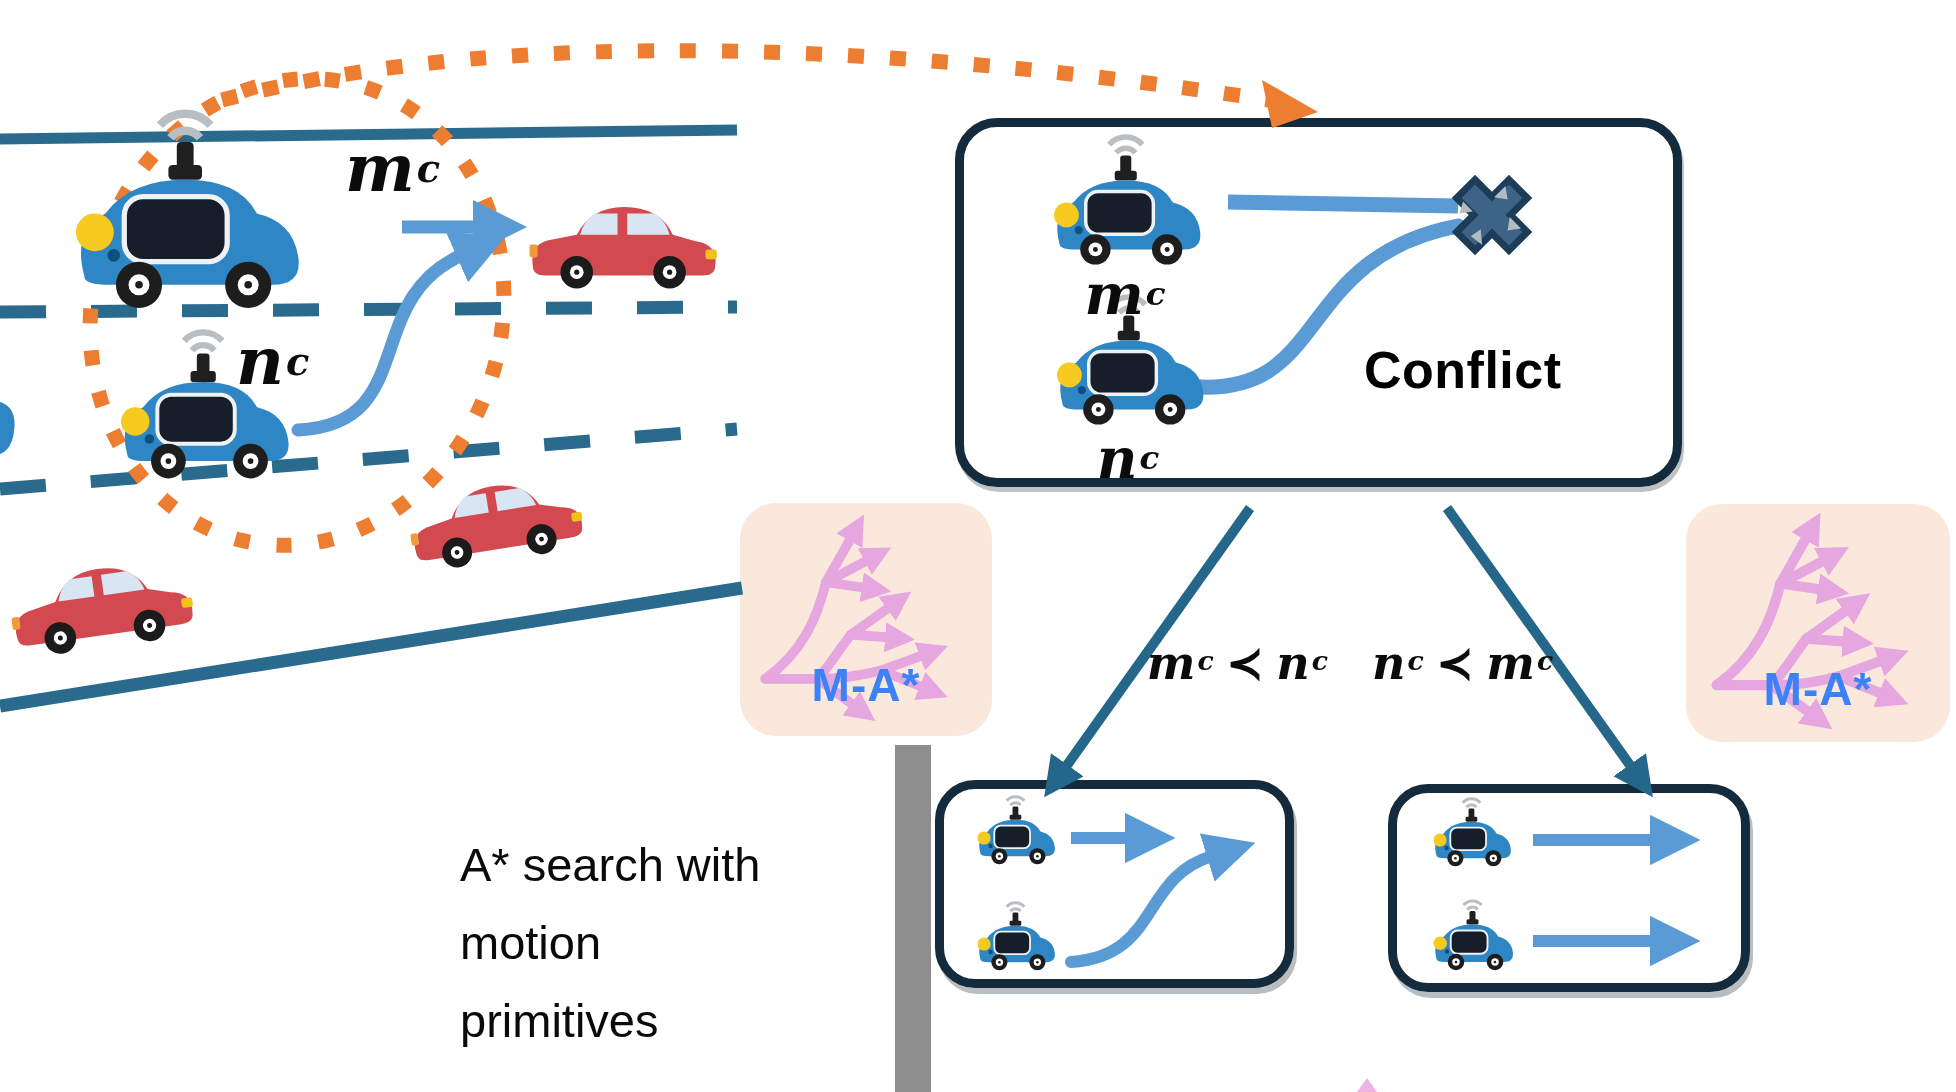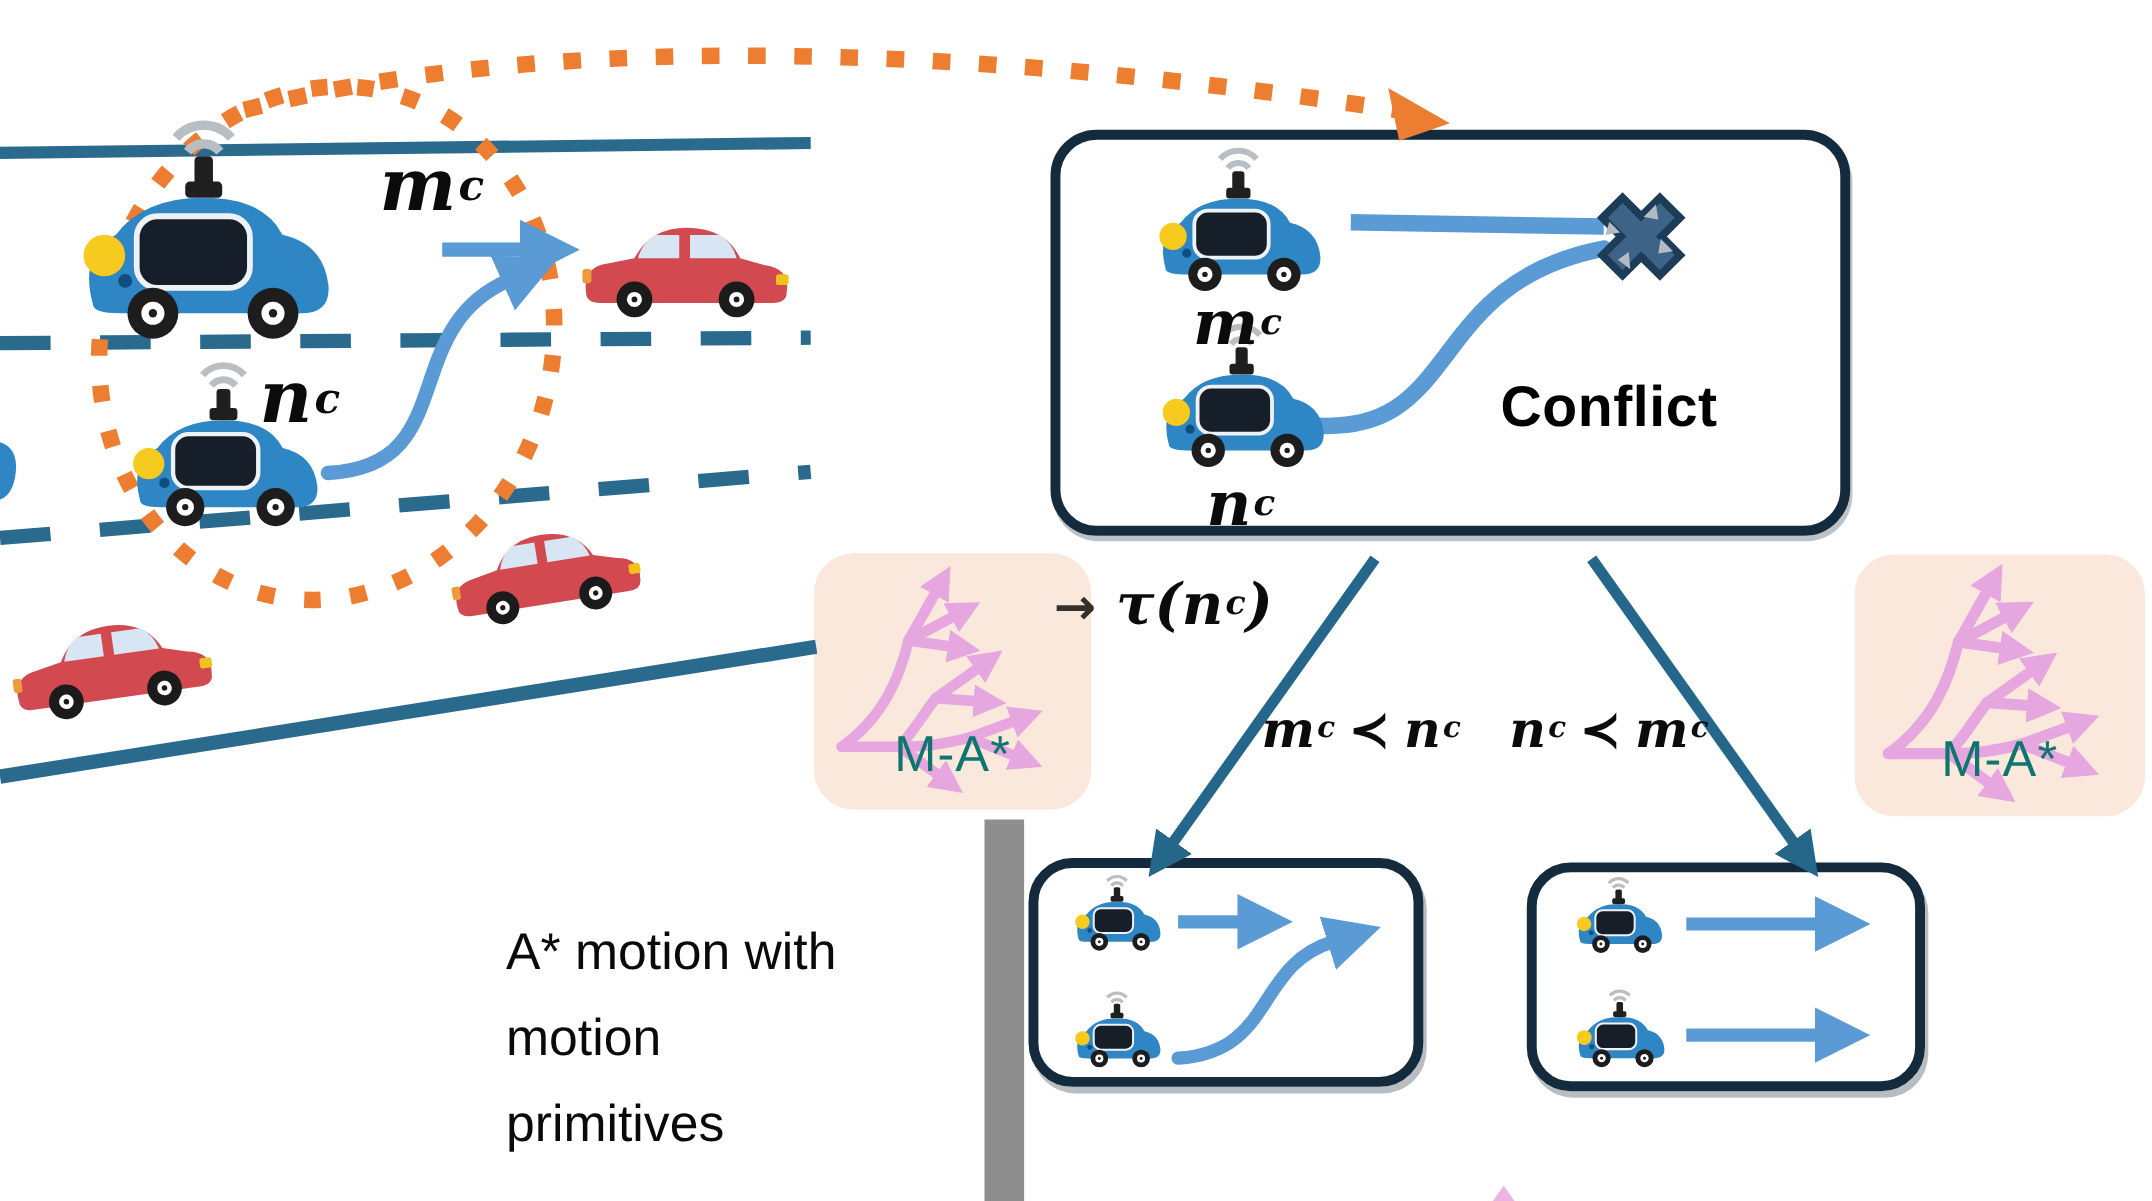--- a/index.html
+++ b/index.html
@@ -26,21 +26,21 @@
   .lbl-road{font-size:66px;}
   .lbl-conf{font-size:56px;width:180px;text-align:center;}
   .tau{font-size:52px;white-space:nowrap;}
   .tau .txtarrow{font-family:"DejaVu Sans",sans-serif;font-style:normal;font-weight:700;color:#35302b;font-size:46px;}
   .constraint{font-size:46px;white-space:nowrap;text-align:center;}
   .constraint .rel{margin:0 12px;}
   .constraint .pair2{margin-left:44px;}
 
   #conflict-title{position:absolute;left:1364px;top:340px;width:300px;text-align:left;
        font-size:52px;font-weight:800;color:#000;letter-spacing:.5px;}
-  .mastar-lbl{position:absolute;text-align:center;font-size:46px;font-weight:400;color:#0f766e;letter-spacing:1px;}
+  .mastar-lbl{position:absolute;text-align:center;font-size:46px;font-weight:700;color:#3b82f6;letter-spacing:1px;}
   #mastar-lbl-left{left:746px;top:658px;width:240px;}
   #mastar-lbl-right{left:1690px;top:662px;width:256px;}
 
   #caption{position:absolute;left:460px;top:826px;font-size:47px;color:#0a0a0a;line-height:78px;font-weight:400;}
 </style>
 </head>
 <body>
 
 <div id="stage">
 
@@ -184,31 +184,27 @@
 
   <div id="conflict-title">Conflict</div>
 
   <div class="mathlbl lbl-conf" style="left:1035px;top:266px;">
     <span>m</span><sup>c</sup>
   </div>
   <div class="mathlbl lbl-conf" style="left:1038px;top:430px;">
     <span>n</span><sup>c</sup>
   </div>
 
-  <div class="mathlbl tau" style="left:958px;top:524px;">
-    <span class="txtarrow">→</span>
-    <span>τ(</span><span>n</span><sup>c</sup><span>)</span>
-  </div>
 
   <div class="mathlbl constraint" style="left:1115px;top:640px;width:470px;">
     <span><span>m</span><sup>c</sup><span class="rel">≺</span><span>n</span><sup>c</sup></span><span class="pair2"><span>n</span><sup>c</sup><span class="rel">≺</span><span>m</span><sup>c</sup></span>
   </div>
 
   <div class="mastar-lbl" id="mastar-lbl-left">M-A*</div>
   <div class="mastar-lbl" id="mastar-lbl-right">M-A*</div>
 
   <div id="caption">
-    <div>A* motion with</div>
+    <div>A* search with</div>
     <div>motion</div>
     <div>primitives</div>
   </div>
 
 </div>
 
 </body></html>

